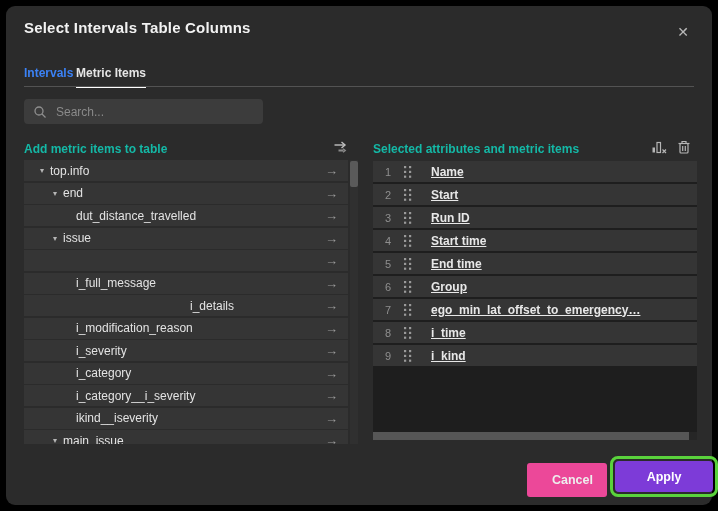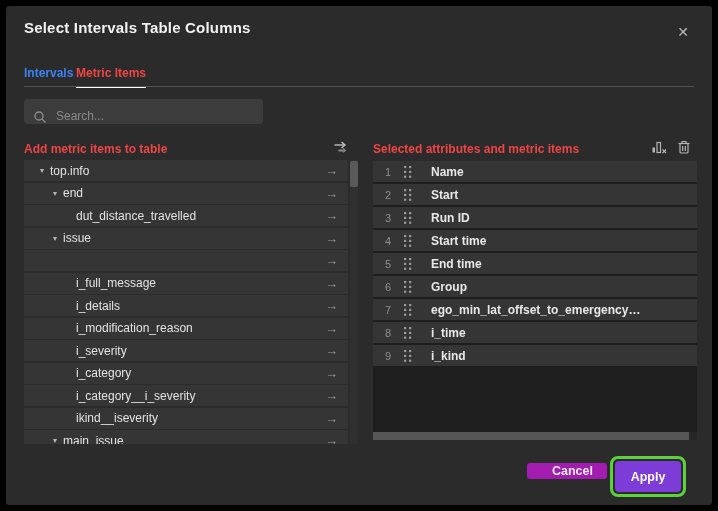--- a/index.html
+++ b/index.html
@@ -1,61 +1,61 @@
 <!DOCTYPE html>
 <html><head>
 <meta charset="utf-8">
 <style>
   html,body{margin:0;padding:0;}
   body{
     width:718px;height:511px;background:#000;position:relative;overflow:hidden;
     font-family:"Liberation Sans",sans-serif;
   }
-  .modal{position:absolute;left:6px;top:6px;width:706px;height:499px;background:#2b2b2b;border-radius:3px;}
+  .modal{position:absolute;left:6px;top:6px;width:706px;height:499px;background:#2b2b2b;border-radius:9px;}
   .abs{position:absolute;}
 
   .title{left:18px;top:13px;font-size:15px;font-weight:600;color:#f2f2f2;letter-spacing:.2px;}
   .close{left:668px;top:17px;color:#b9b9b9;font-size:14px;width:18px;height:18px;text-align:center;line-height:18px;cursor:pointer;}
 
   .tab{top:60px;font-size:12px;font-weight:600;padding-bottom:6px;cursor:pointer;}
   .tab-inactive{left:18px;color:#3b82f6;}
-  .tab-active{left:70px;color:#ef4444;border-bottom:2px solid #fff;text-align:right;}
+  .tab-active{left:70px;color:#e5e5e5;border-bottom:2px solid #fff;text-align:right;}
   .tabs-divider{left:18px;top:80px;width:670px;height:1px;background:#535353;}
 
-  .search{left:18px;top:93px;width:239px;height:25px;background:#3c3c3c;border-radius:4px;display:flex;align-items:flex-end;padding:0 9px;gap:7px;box-sizing:border-box;}
+  .search{left:18px;top:93px;width:239px;height:25px;background:#3c3c3c;border-radius:4px;display:flex;align-items:center;padding:0 9px;gap:7px;box-sizing:border-box;}
   .search input{flex:1;background:transparent;border:none;outline:none;color:#cfcfcf;font-size:12px;font-family:"Liberation Sans",sans-serif;}
   .search input::placeholder{color:#8a8a8a;}
 
-  .panel-header{font-size:12px;font-weight:700;color:#ef4444;}
+  .panel-header{font-size:12px;font-weight:700;color:#14b8a6;}
   .hdr-left{left:18px;top:136px;}
   .hdr-right{left:367px;top:136px;}
   .hdr-icon{width:17px;height:17px;cursor:pointer;}
   .icon-moveall{left:326px;top:133px;}
   .icon-removemetrics{left:645px;top:133px;}
   .icon-trash{left:670px;top:133px;}
 
   .tree{left:18px;top:154px;width:324px;height:284px;overflow:hidden;}
   .tree-row{height:21px;margin-bottom:1.5px;background:#353535;display:flex;align-items:center;font-size:12px;color:#e3e3e3;position:relative;box-sizing:border-box;}
   .caret{width:16px;text-align:center;color:#b5b5b5;font-size:8px;flex:0 0 16px;}
   .tree-label{white-space:nowrap;}
   .row-arrow{position:absolute;right:10px;color:#9a9a9a;font-size:13px;line-height:21px;cursor:pointer;}
 
   .vscroll{left:344px;top:154px;width:8px;height:284px;background:#303030;}
   .vscroll-thumb{position:absolute;left:0;top:1px;width:8px;height:26px;background:#5a5a5a;border-radius:2px;cursor:grab;}
 
   .selected{left:367px;top:155px;width:324px;height:279px;background:#1e1e1e;overflow:hidden;}
   .sel-row{height:21px;margin-bottom:2px;background:#353535;display:flex;align-items:center;font-size:12px;color:#e8e8e8;}
   .sel-index{margin-left:12px;width:18px;color:#8f8f8f;font-size:11px;flex:0 0 18px;}
   .handle{width:16px;flex:0 0 16px;margin-right:12px;display:flex;align-items:center;cursor:grab;}
-  .sel-label{white-space:nowrap;font-weight:600;}
+  .sel-label{white-space:nowrap;font-weight:600;text-decoration:underline;}
   .hscroll{position:absolute;left:0;bottom:0;width:324px;height:8px;background:#262626;}
   .hscroll-thumb{position:absolute;left:0;top:0;width:316px;height:8px;background:#565656;cursor:grab;}
 
-  .btn-cancel{left:521px;top:457px;width:80px;height:16px;background:#a21caf;border:none;border-radius:3px;color:#eeeeee;font-size:12.5px;font-weight:600;font-family:"Liberation Sans",sans-serif;cursor:pointer;padding-left:17px;}
-  .apply-outline{left:604px;top:450px;width:76px;height:41px;border:3px solid #5ad23c;border-radius:8px;box-sizing:border-box;padding:2px;}
+  .btn-cancel{left:521px;top:457px;width:80px;height:34px;background:#ec4899;border:none;border-radius:3px;color:#eeeeee;font-size:12.5px;font-weight:600;font-family:"Liberation Sans",sans-serif;cursor:pointer;padding-left:17px;}
+  .apply-outline{left:604px;top:450px;width:108px;height:41px;border:3px solid #5ad23c;border-radius:8px;box-sizing:border-box;padding:2px;}
   .btn-apply{width:100%;height:100%;background:#7d3bd8;border:none;border-radius:4px;color:#fff;font-weight:700;font-size:12.5px;font-family:"Liberation Sans",sans-serif;cursor:pointer;}
 </style>
 </head>
 <body>
 
 <div class="modal">
 
   <div class="abs title">Select Intervals Table Columns</div>
   <div class="abs close">✕</div>
 
@@ -106,21 +106,21 @@
       </div>
       <div class="tree-row" style="padding-left: 36px;">
         <span class="caret"></span>
         <span class="row-arrow">→</span>
       </div>
       <div class="tree-row" style="padding-left: 36px;">
         <span class="caret"></span>
         <span class="tree-label">i_full_message</span>
         <span class="row-arrow">→</span>
       </div>
-      <div class="tree-row" style="padding-left: 36px;">
+      <div class="tree-row" style="padding-left: 36px; justify-content: center;">
         <span class="caret"></span>
         <span class="tree-label">i_details</span>
         <span class="row-arrow">→</span>
       </div>
       <div class="tree-row" style="padding-left: 36px;">
         <span class="caret"></span>
         <span class="tree-label">i_modification_reason</span>
         <span class="row-arrow">→</span>
       </div>
       <div class="tree-row" style="padding-left: 36px;">

